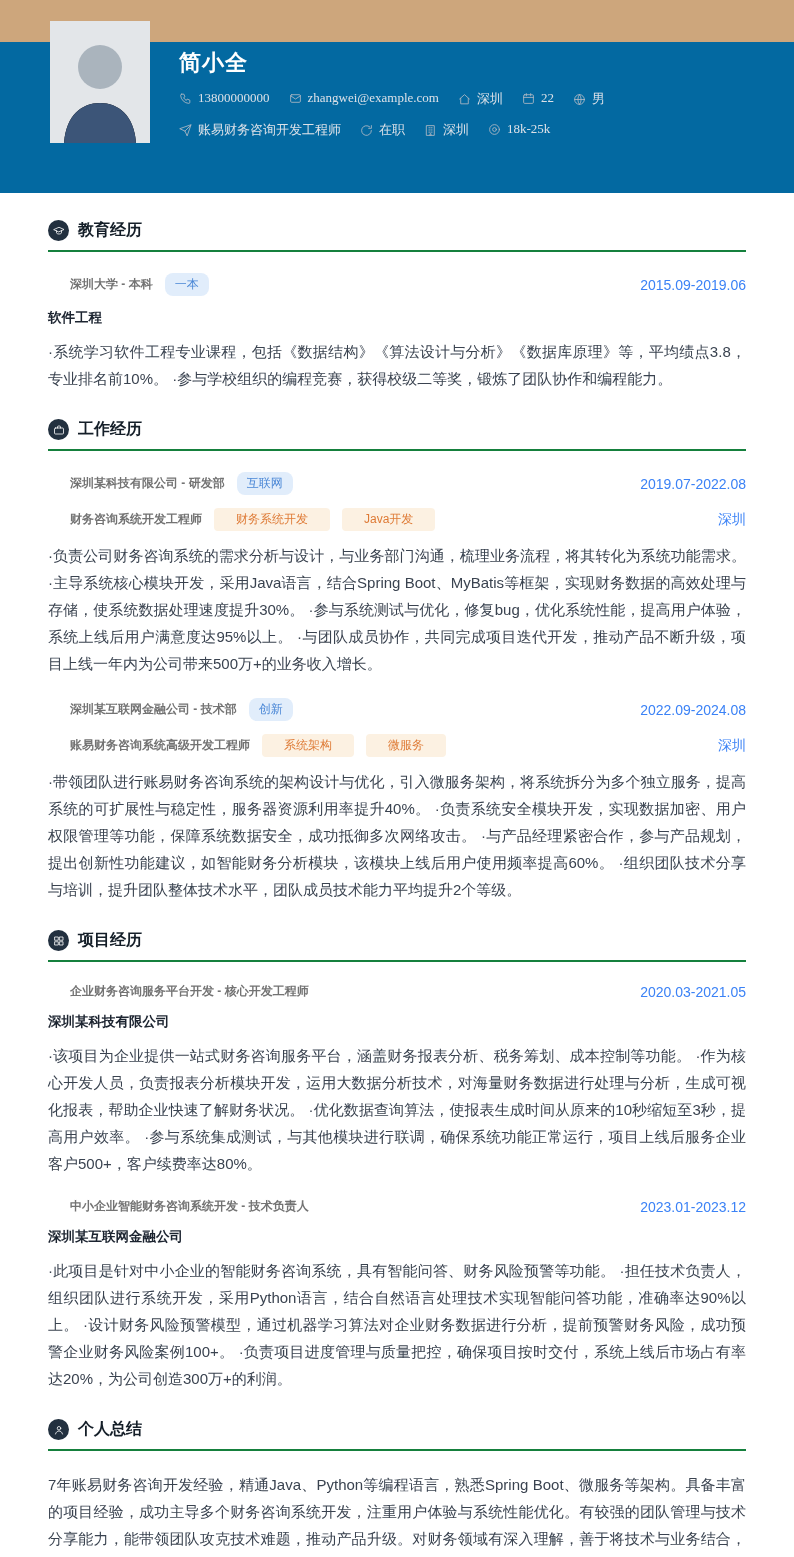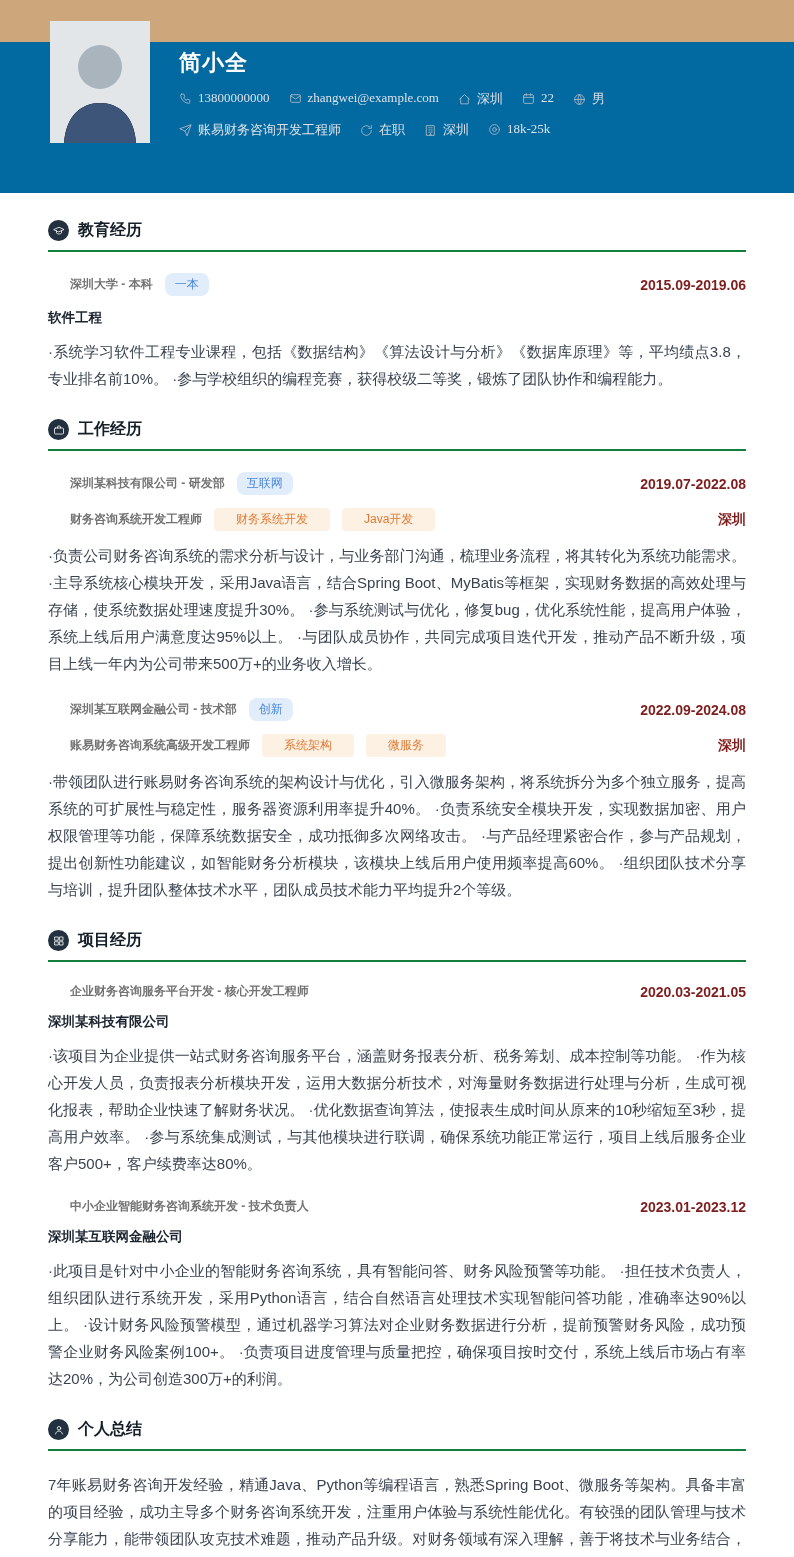--- a/index.html
+++ b/index.html
@@ -24,21 +24,21 @@
   
   .content { padding:0 48px 26px 48px; }
   .section { margin-top:27px; }
   .sec-head { display:flex; align-items:center; gap:9px; padding-bottom:9px; border-bottom:2px solid #15803d; }
   .sec-icon { width:21px; height:21px; border-radius:50%; background:#22303F; display:flex; align-items:center; justify-content:center; flex:0 0 21px; }
   .sec-icon svg { width:12px; height:12px; stroke:#fff; fill:none; stroke-width:1.6; stroke-linecap:round; stroke-linejoin:round; }
   .sec-title { font-size:16px; font-weight:bold; color:#141e28; }
   .entry-head { display:flex; justify-content:space-between; align-items:center; margin-top:21px; }
   .entry-left { display:flex; align-items:center; gap:12px; }
   .entry-title { font-weight:bold; font-size:12px; color:#737373;margin-left:22px; }
-  .entry-date { font-weight:bold; font-size:14px; color:#7f1d1d; }
+  .entry-date { font-weight:normal; font-size:14px; color:#3b82f6; }
   .badge-blue { background:#E1EDFB; color:#4A87D6; font-size:12px; padding:3px 10px; border-radius:8px; }
   .tag-orange { background:#FCF1E2; color:#DE7A35; font-size:12px; padding:3px 22px; border-radius:4px; }
   .entry-sub { margin-top:13px; font-weight:bold; font-size:13.5px; color:#1c2430; }
   .desc { margin-top:11px; font-size:15px; color:#3A4350; line-height:27px; text-align:justify; }
 </style>
 </head>
 <body>
 
 <div class="band"></div>
 <div class="hero">

